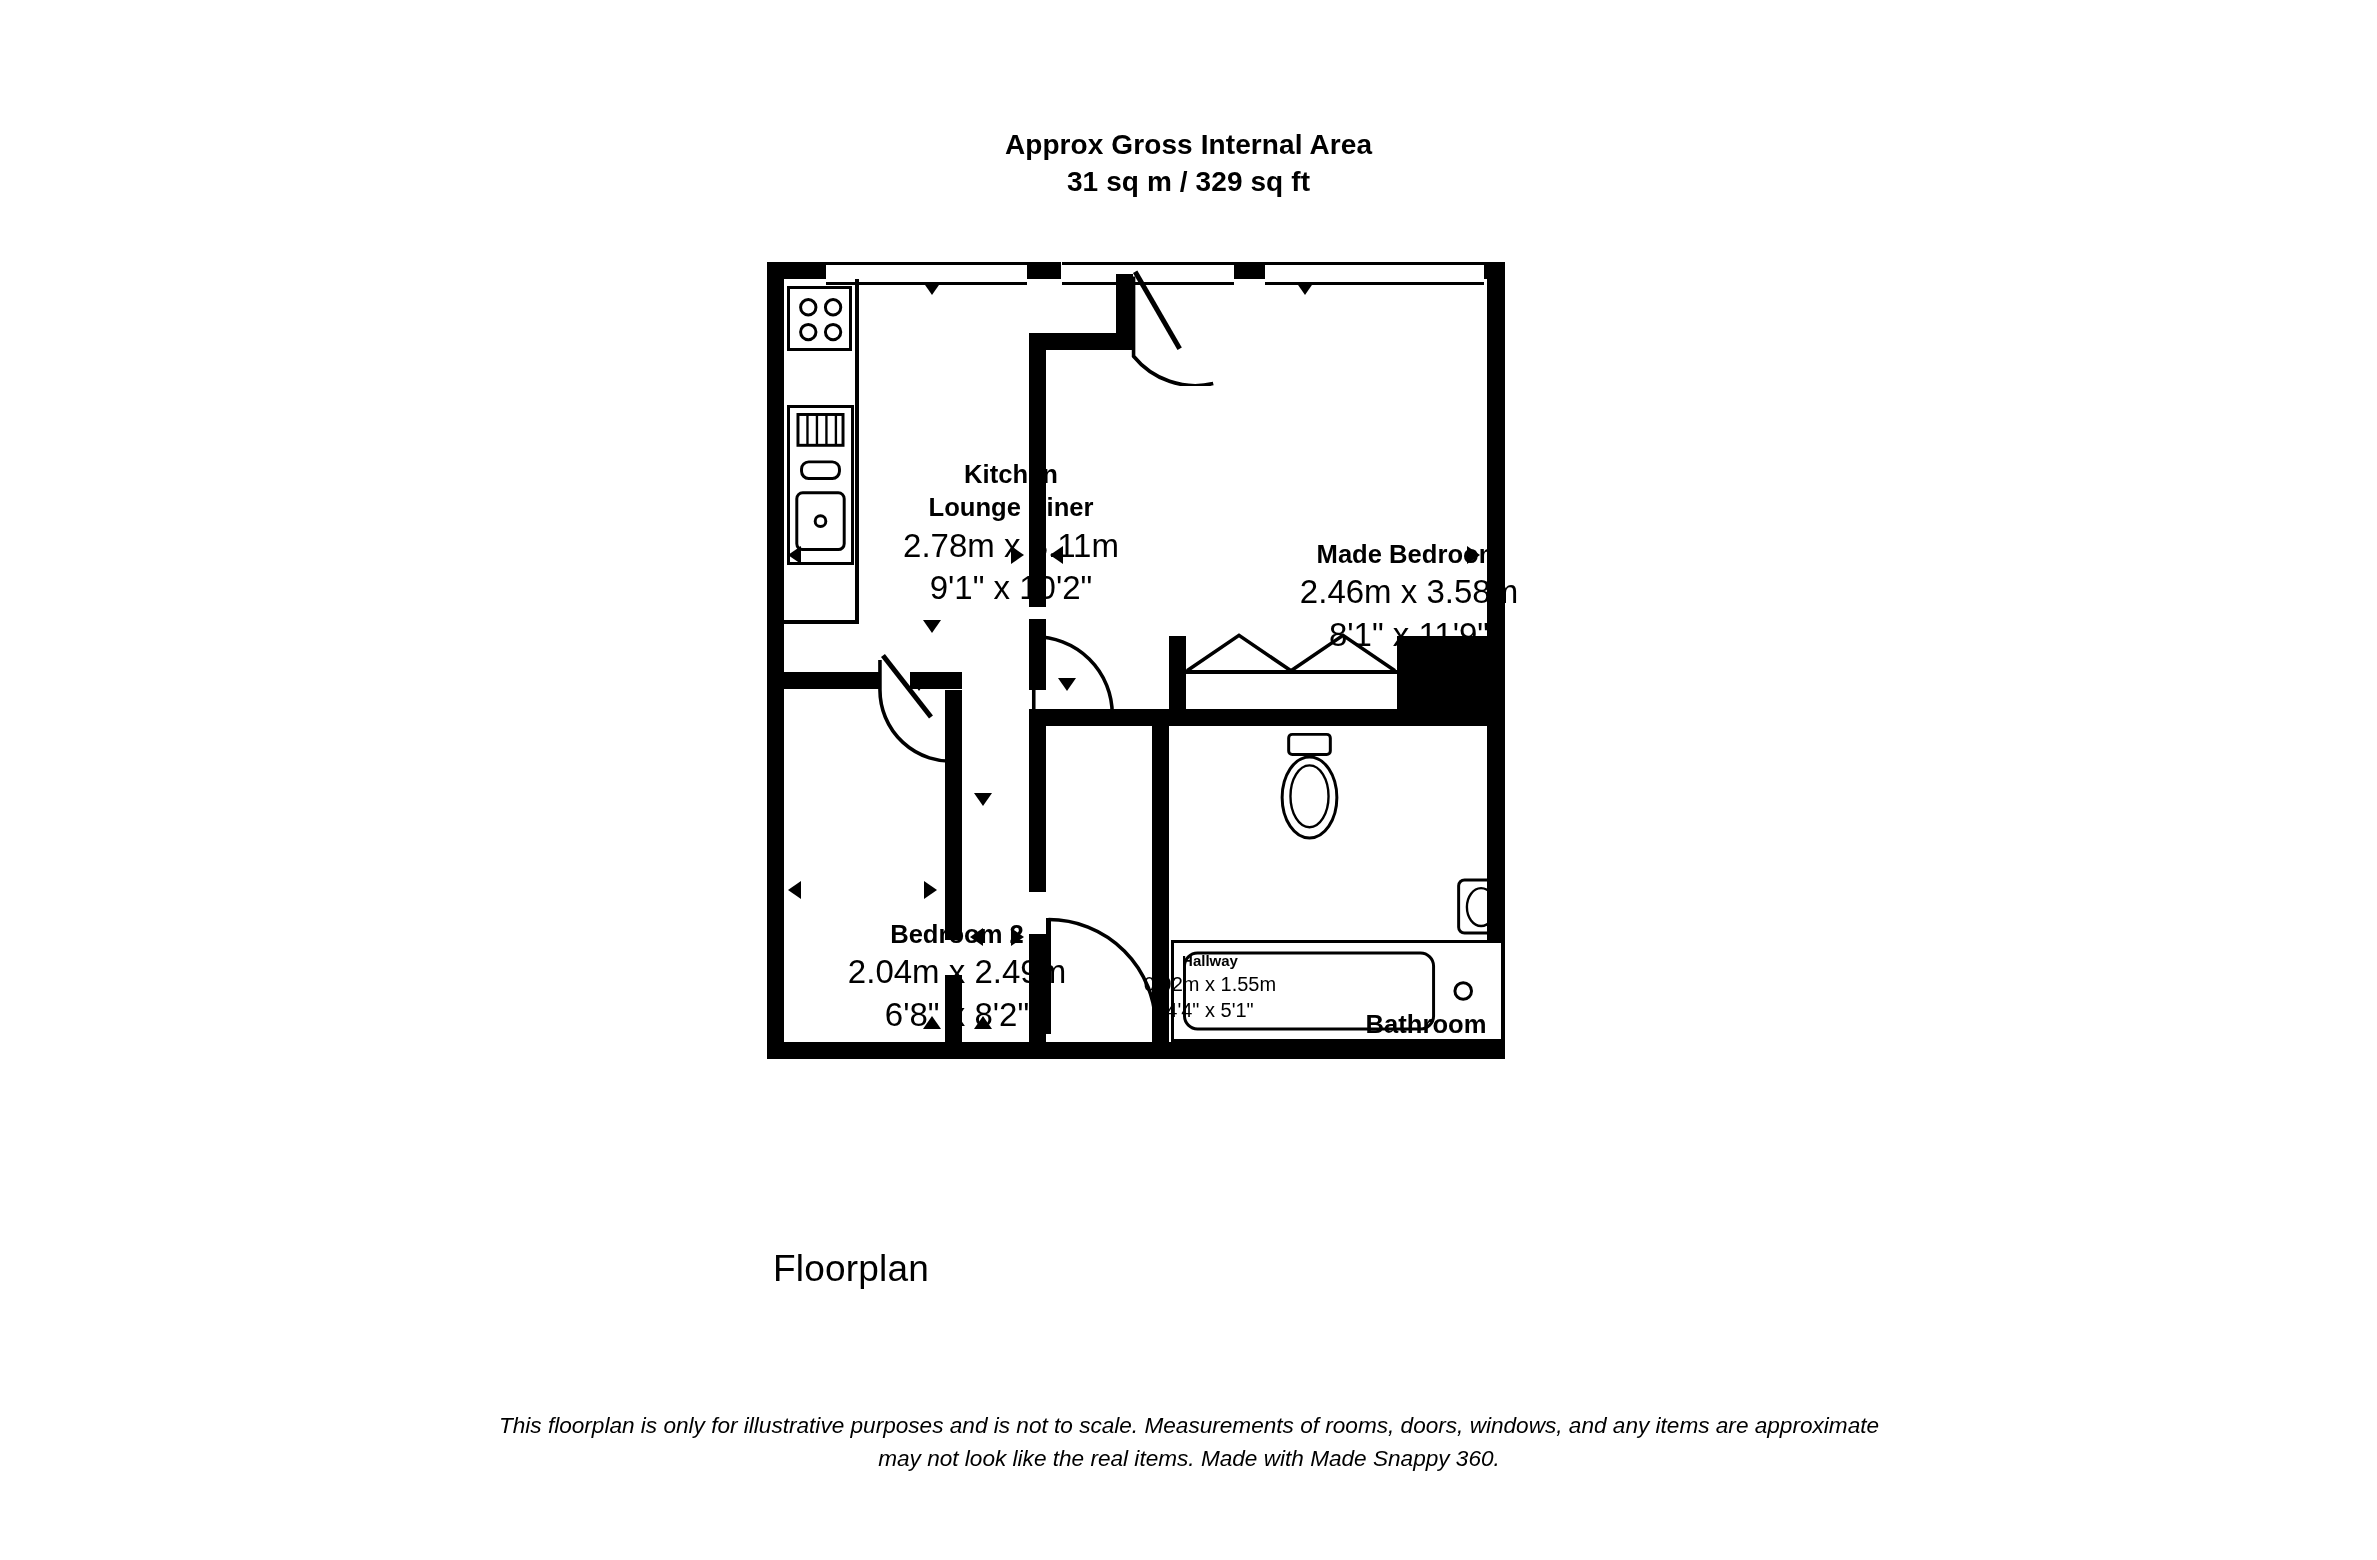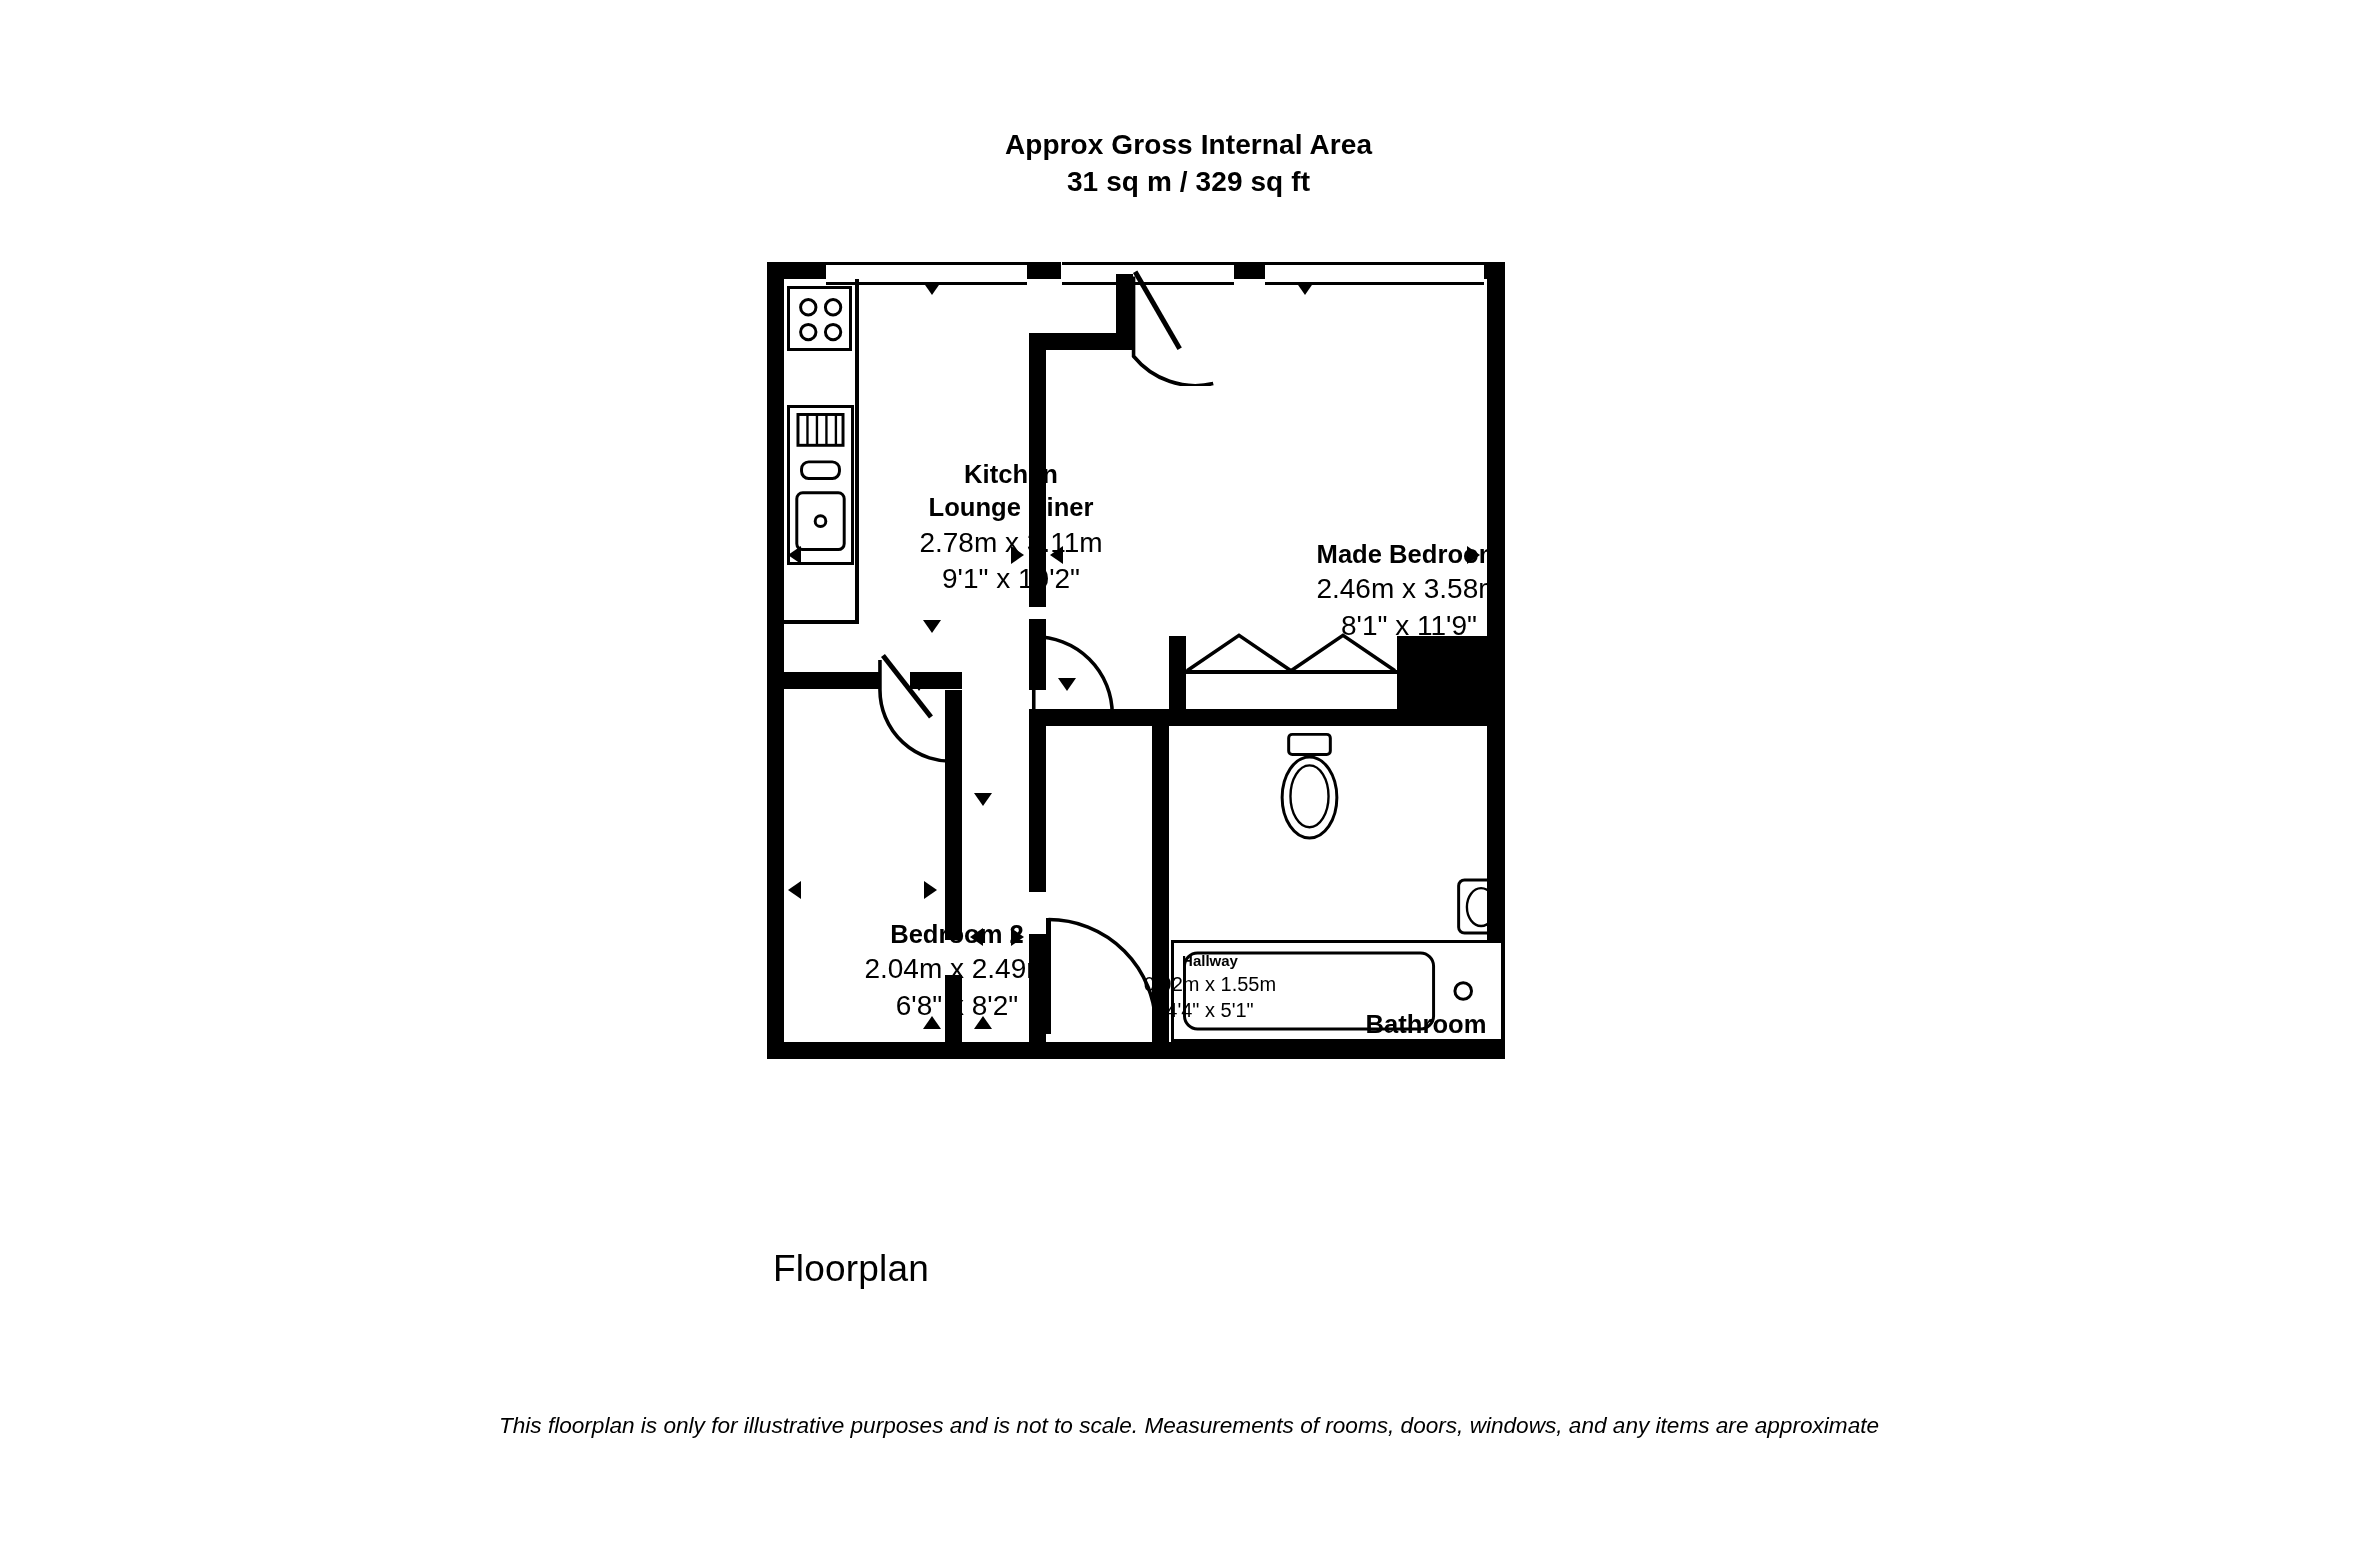--- a/index.html
+++ b/index.html
@@ -77,21 +77,21 @@
     position: absolute;
     text-align: center;
     line-height: 1.30;
     white-space: nowrap;
   }
   .room-label .name {
     font-size: 25.6px;
     font-weight: bold;
   }
   .room-label .dim {
-    font-size: 28px;
+    font-size: 33px;
     font-weight: normal;
   }
   .room-label.small .name { font-size: 15px; }
   .room-label.small .dim { font-size: 20px; }
 
   
   #floorplan-title {
     position: absolute;
     left: 773px;
     top: 1248px;
@@ -281,14 +281,15 @@
 </div>
 
 <div class="room-label" style="left:1319px; top:1008px; width:214px;">
   <div class="name">Bathroom</div>
 </div>
 
 <div id="floorplan-title">Floorplan</div>
 
 <div id="disclaimer">
   <div>This floorplan is only for illustrative purposes and is not to scale. Measurements of rooms, doors, windows, and any items are approximate</div>
+  <div>may not look like the real items. Made with Made Snappy 360.</div>
 </div>
 
 
 </body></html>

